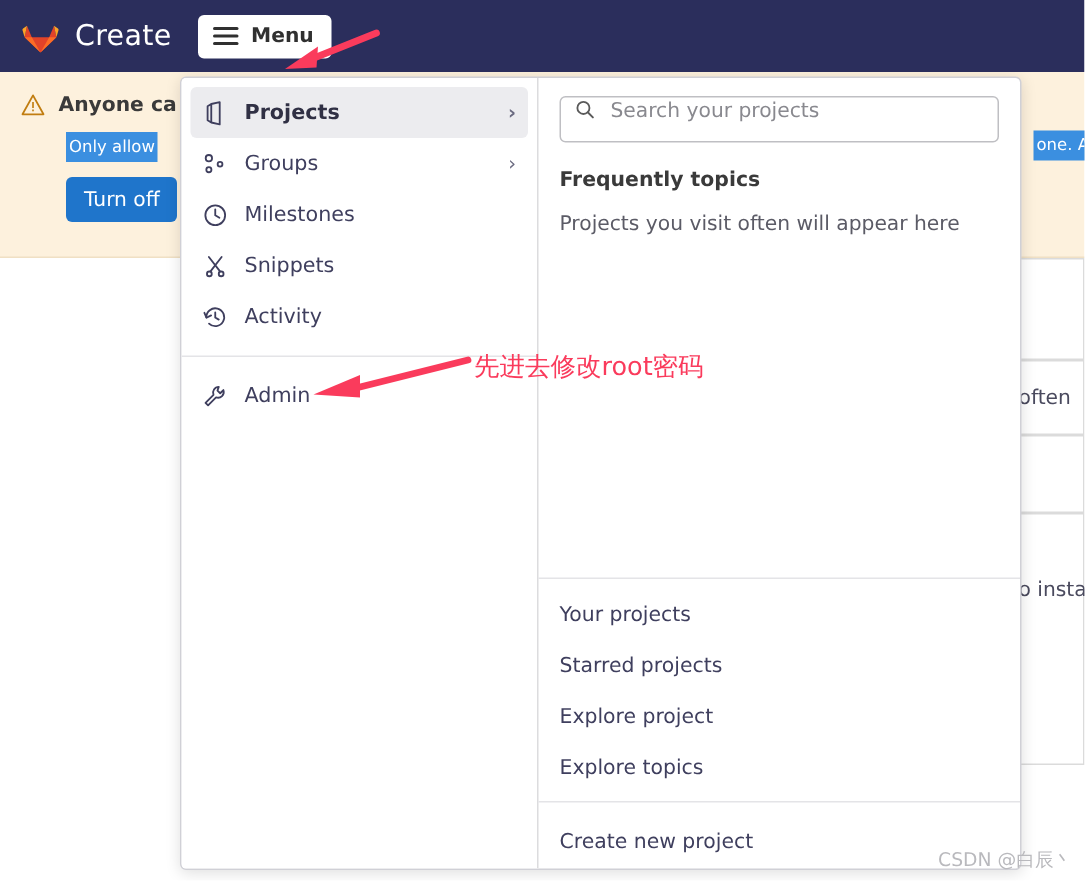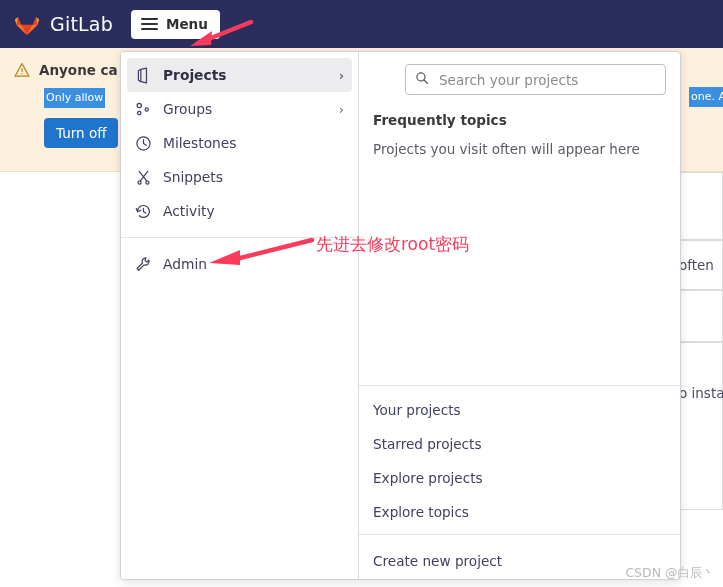--- a/index.html
+++ b/index.html
@@ -98,23 +98,22 @@
   }
   .nav-item.active { background: #ececef; font-weight: 700; color: #303044; }
   .nav-item .label { flex: 1 1 auto; white-space: nowrap; }
   .chev { color: #6a6a80; font-size: 13px; }
   .nav-sep { height: 1px; background: #e4e4e7; margin: 9px 0 9px 0; }
   .nav-ico { width: 17px; height: 17px; flex: 0 0 17px; display: block; }
 
   .dd-right { flex: 1 1 auto; position: relative; padding: 12px 14px 0 14px; }
   .search-wrap {
     height: 31px; border: 1px solid #bfbfc3; border-radius: 4px;
-    display: flex; align-items: center; gap: 8px; padding: 0 9px;
+    display: flex; align-items: flex-start; gap: 8px; padding: 0 9px;
     background: #fff;
-    margin-left: 32px;
   }
   .search-wrap input {
     border: none; outline: none; flex: 1 1 auto;
     font-size: 13.5px; color: #5a5a5a; background: transparent;
     font-family: "DejaVu Sans", "Liberation Sans", sans-serif;
   }
   .search-wrap input::placeholder { color: #89898f; }
   .freq-title { margin-top: 17px; font-size: 13.6px; font-weight: 700; color: #3a3a3a; }
   .freq-note { margin-top: 13px; font-size: 13.5px; color: #5b5b66; }
 
@@ -175,21 +174,21 @@
   <div class="navbar">
     <span class="gl-logo">
       <svg width="26" height="26" viewBox="0 0 26 26">
         <path d="M13 24 L2.4 13.8 4 6.1 7.2 13.8h11.6L22 6.1l1.6 7.7z" fill="#e24329"></path>
         <path d="M13 24 7.2 13.8H2.4z" fill="#fc6d26"></path>
         <path d="M13 24l5.8-10.2h4.8z" fill="#fc6d26"></path>
         <path d="M2.4 13.8 1 9.1a1 1 0 0 1 .37-1.1L4 6.1z" fill="#fca326"></path>
         <path d="M23.6 13.8 25 9.1a1 1 0 0 0-.37-1.1L22 6.1z" fill="#fca326"></path>
       </svg>
     </span>
-    <span class="gl-brand">GitLab</span>
+    <span class="gl-brand">Create</span>
     <button class="menu-btn">
       <span class="hamburger">
           <i></i>
           <i></i>
           <i></i>
         </span>
       <span>Menu</span>
     </button>
   </div>
 
@@ -274,21 +273,21 @@
         <input type="text" placeholder="Search your projects" style="">
       </div>
 
       <div class="freq-title">Frequently topics</div>
       <div class="freq-note">Projects you visit often will appear here</div>
 
       <div class="links-sep" style="top:333px;"></div>
 
       <div class="link-item" style="top:350px;">Your projects</div>
       <div class="link-item" style="top:384px;">Starred projects</div>
-      <div class="link-item" style="top:418px;">Explore projects</div>
+      <div class="link-item" style="top:418px;">Explore project</div>
       <div class="link-item" style="top:452px;">Explore topics</div>
 
       <div class="links-sep" style="top:482px;"></div>
 
       <div class="link-item" style="top:501px;">Create new project</div>
     </div>
   </div>
 
   <div class="anno-layer">
     <svg width="723" height="587" style="position:absolute;top:0;left:0;">

